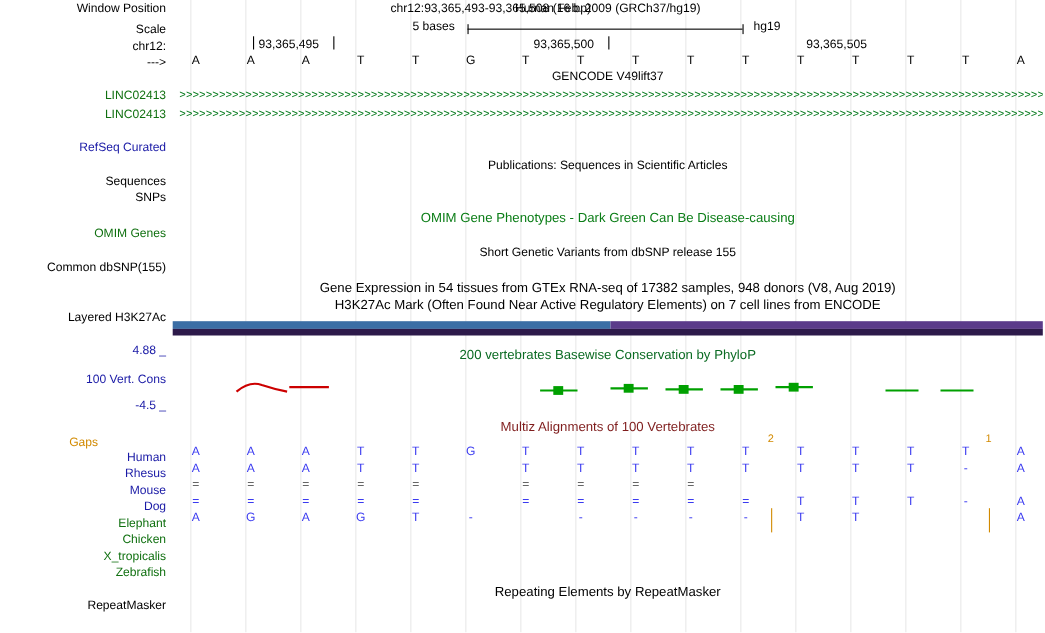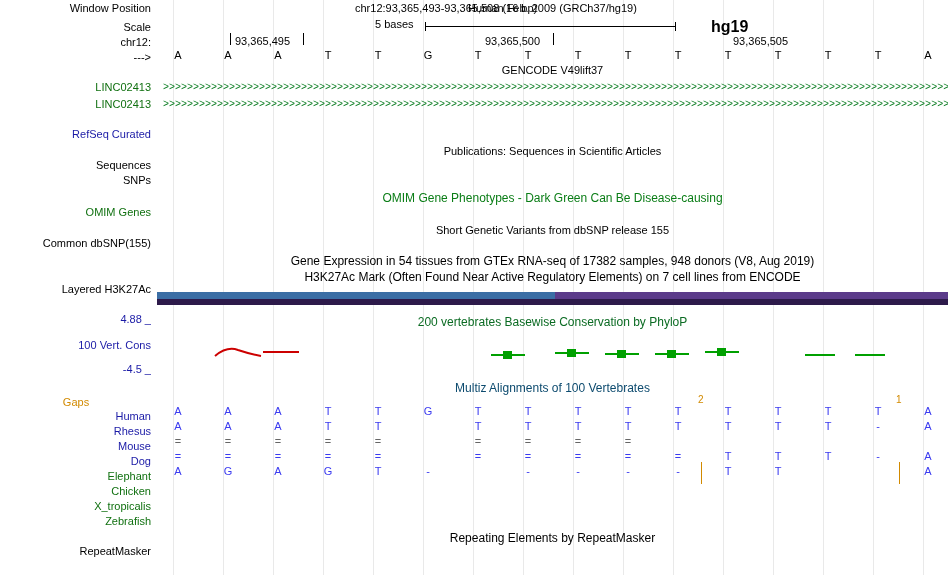--- a/index.html
+++ b/index.html
@@ -33,21 +33,21 @@
     position:absolute;left:155px;top:0;width:795px;height:575px;
   }
   .gridlines{position:absolute;left:0;top:0;width:795px;height:575px;}
   .gridlines div{
     position:absolute;top:0;width:1px;height:575px;background:#e9e9e9;
   }
   .centered{
     position:absolute;width:795px;text-align:center;white-space:nowrap;
   }
   .t-black{color:#000;}
-  .t-blue{color:#0c4a6e;}
+  .t-blue{color:#7f1d1d;}
   .t-green{color:#0a7d16;}
   .t-dgreen{color:#0b6b23;}
 
   
   .baserow{position:absolute;left:155px;width:795px;height:14px;}
   .baserow span{
     position:absolute;text-align:center;width:16px;margin-left:-8px;
     font-size:11px;line-height:14px;
   }
 
@@ -139,21 +139,21 @@
         <div style="left:768px;"></div>
     </div>
 
     <div class="centered t-black" style="top:2px;left:0;">Human Feb. 2009 (GRCh37/hg19)</div>
     <div class="centered t-black" style="top:2px;left:200px;width:795px;text-align:left;">chr12:93,365,493-93,365,508 (16 bp)</div>
 
     <div style="position:absolute;top:18px;left:220px;font-size:11px;">5 bases</div>
     <div class="scalebar" style="top:26px;left:270px;width:250px;"></div>
     <div class="scalecap" style="top:22px;left:270px;"></div>
     <div class="scalecap" style="top:22px;left:520px;"></div>
-    <div style="position:absolute;top:18px;left:556px;font-size:16px;font-weight:bold;">hg19</div>
+    <div style="position:absolute;top:18px;left:530px;font-size:11px;">hg19</div>
 
     <div style="position:absolute;top:35px;left:80px;font-size:11px;">93,365,495</div>
     <div class="tickmark" style="top:33px;left:75px;height:12px;"></div>
     <div class="tickmark" style="top:33px;left:148px;height:12px;"></div>
 
     <div style="position:absolute;top:35px;left:330px;font-size:11px;">93,365,500</div>
     <div class="tickmark" style="top:33px;left:398px;height:12px;"></div>
 
     <div style="position:absolute;top:35px;left:578px;font-size:11px;">93,365,505</div>
 

